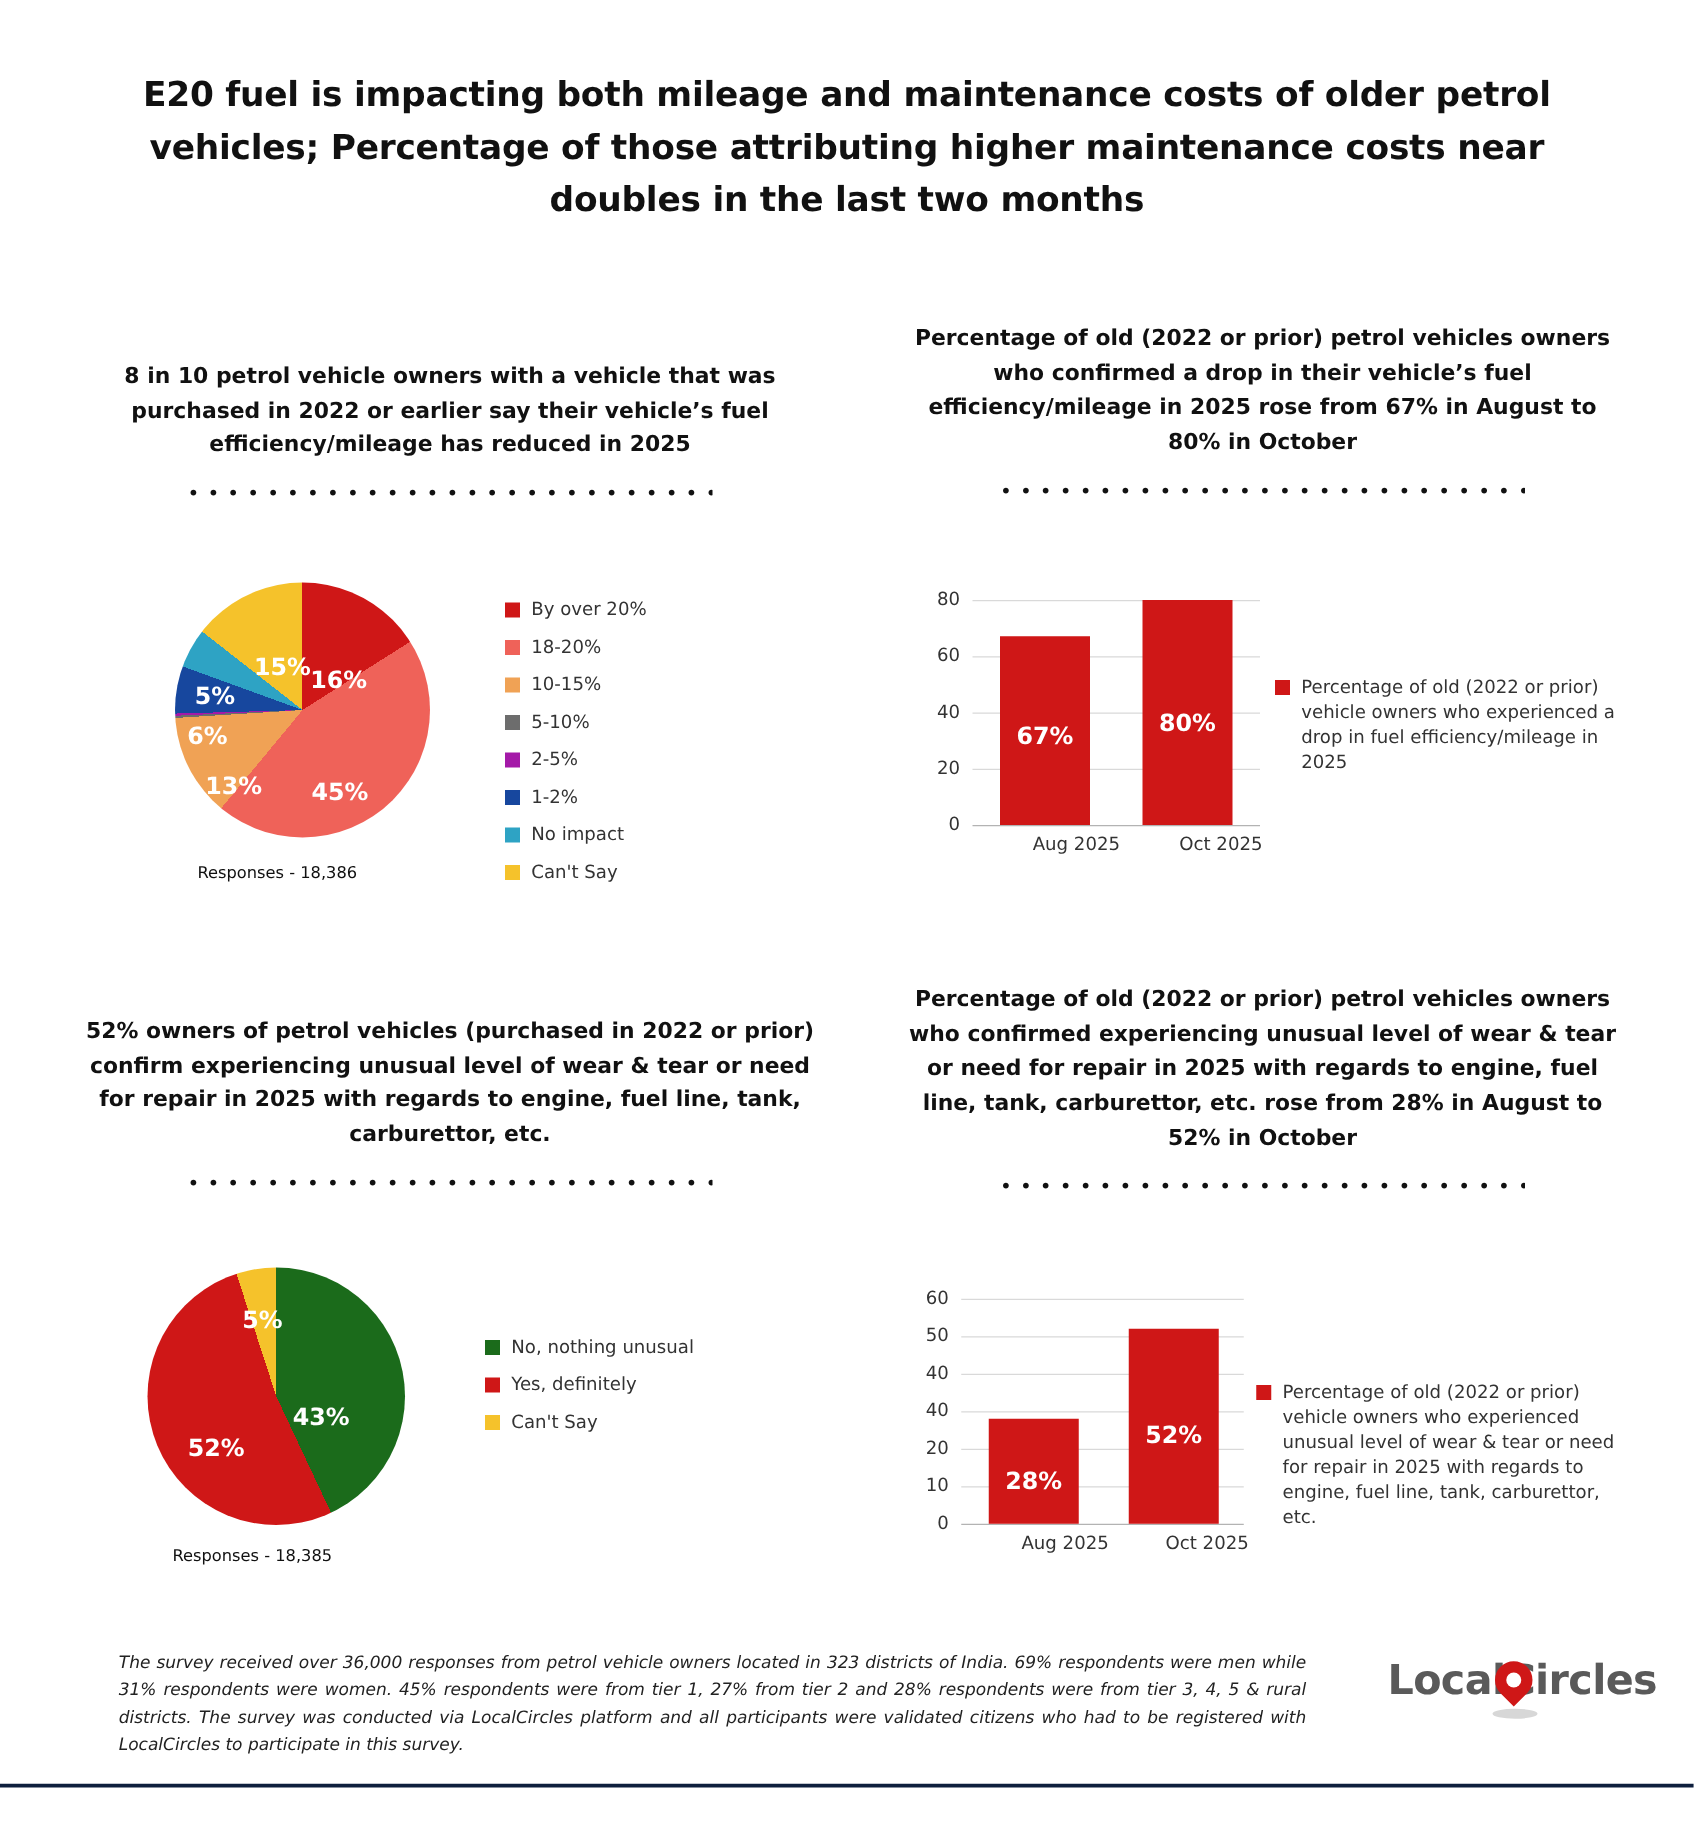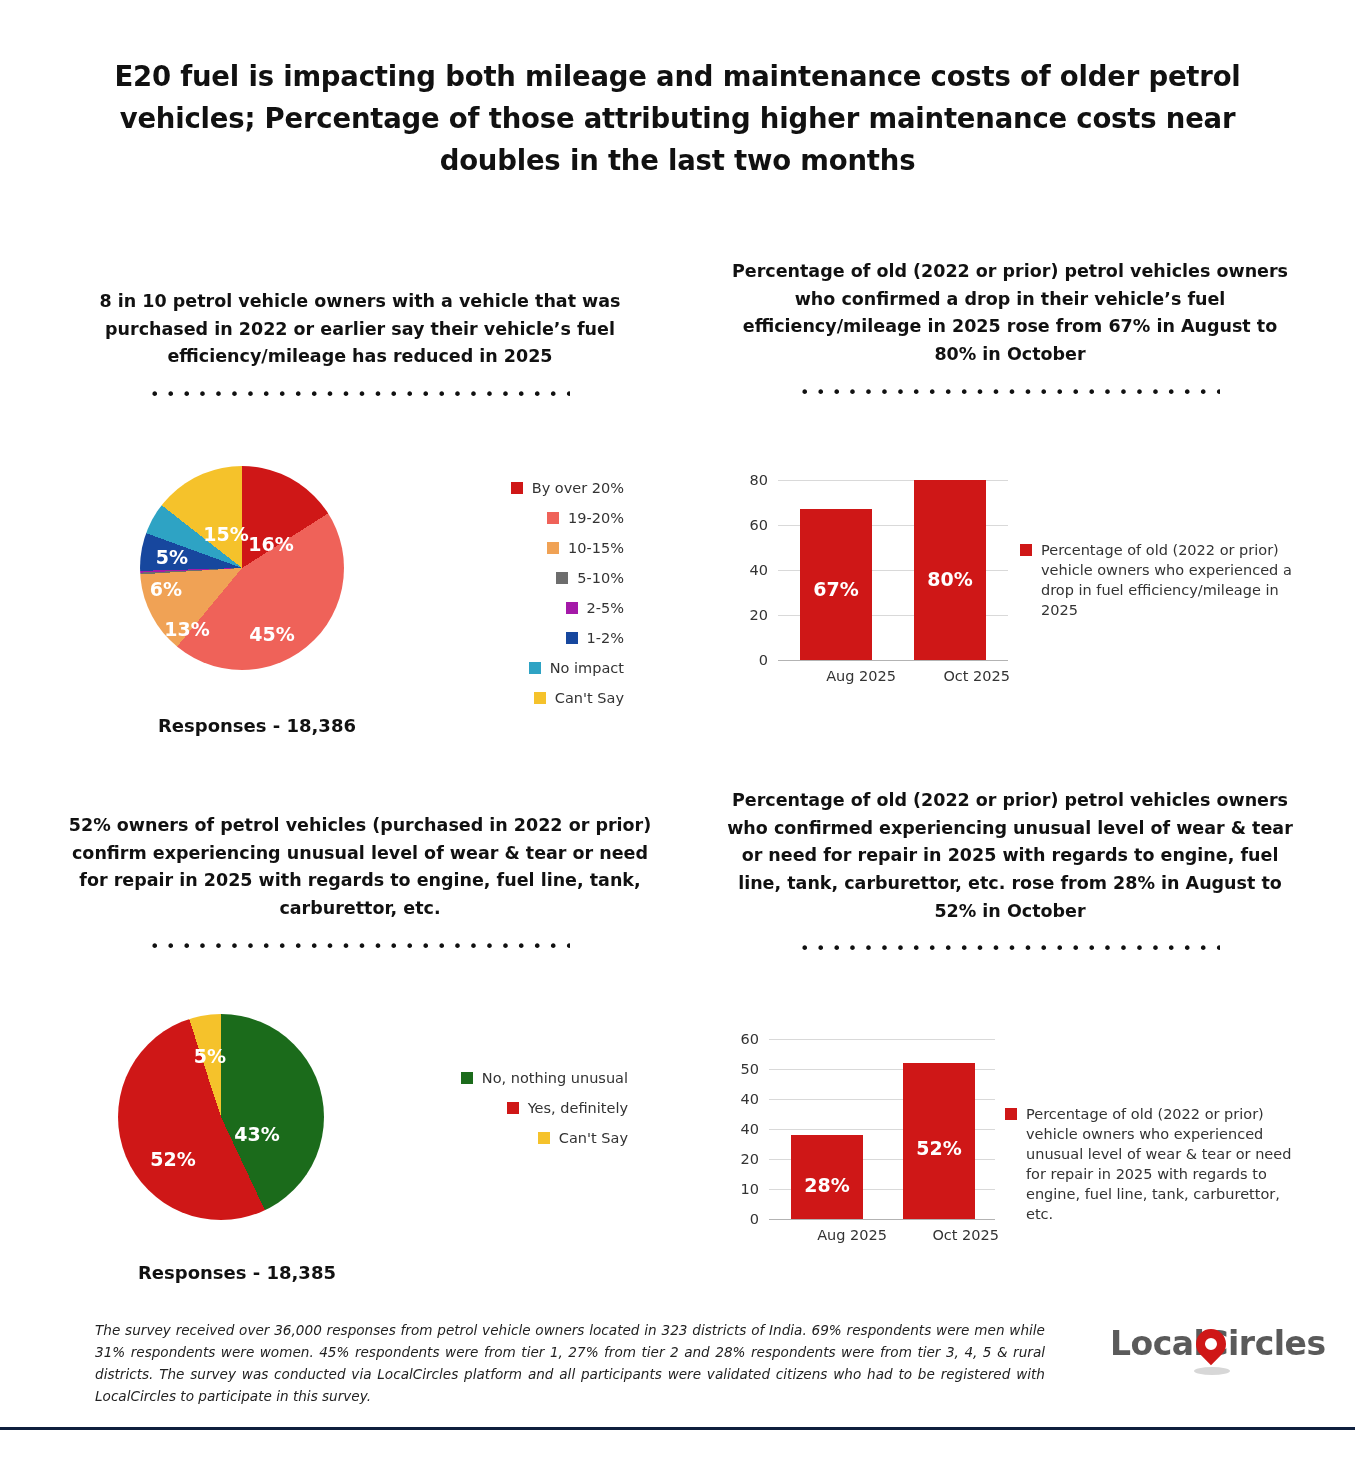--- a/index.html
+++ b/index.html
@@ -52,36 +52,34 @@
     position: absolute;
     font-size: 19px;
     font-weight: bold;
     color: #ffffff;
     transform: translate(-50%, -50%);
     white-space: nowrap;
     margin-top: 28px;
   }
   .responses {
     position: absolute;
-    font-size: 18px;
-    font-weight: bold;
+    font-size: 13px;
+    font-weight: normal;
     color: #111111;
     white-space: nowrap;
-    margin-top: 24px;
   }
 
   .legend { position: absolute; }
   .legend-item {
     display: flex;
     align-items: flex-start;
     margin-bottom: 10px;
     font-size: 14.5px;
     color: #333333;
     line-height: 1.38;
-    justify-content: flex-end;
   }
   .legend-swatch {
     width: 12px; height: 12px;
     margin-right: 9px;
     margin-top: 4px;
     flex: 0 0 auto;
   }
 
   
   .bar-chart { position: absolute; }
@@ -222,21 +220,21 @@
     <div class="responses" style="left:18px; top:225px;">Responses - 18,386</div>
   </div>
 
   <div class="legend" style="left:404px; top:478px; width:220px;">
     <div class="legend-item">
         <span class="legend-swatch" style="background:#cf1717"></span>
         <span>By over 20%</span>
       </div>
     <div class="legend-item">
         <span class="legend-swatch" style="background:#ef6259"></span>
-        <span>19-20%</span>
+        <span>18-20%</span>
       </div>
     <div class="legend-item">
         <span class="legend-swatch" style="background:#f0a255"></span>
         <span>10-15%</span>
       </div>
     <div class="legend-item">
         <span class="legend-swatch" style="background:#6d6d6d"></span>
         <span>5-10%</span>
       </div>
     <div class="legend-item">

